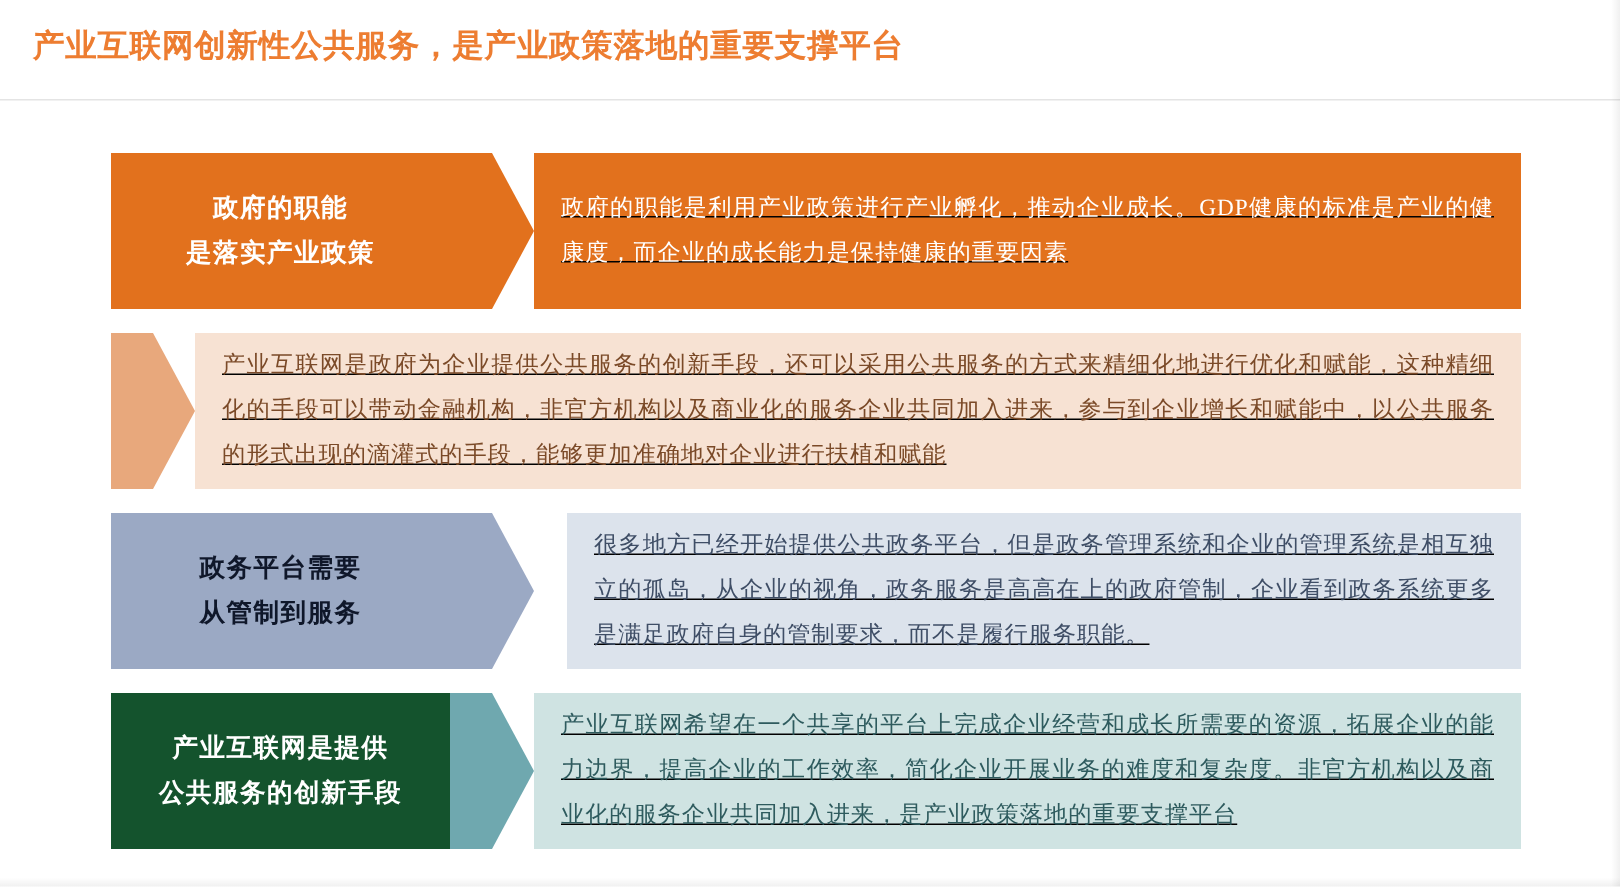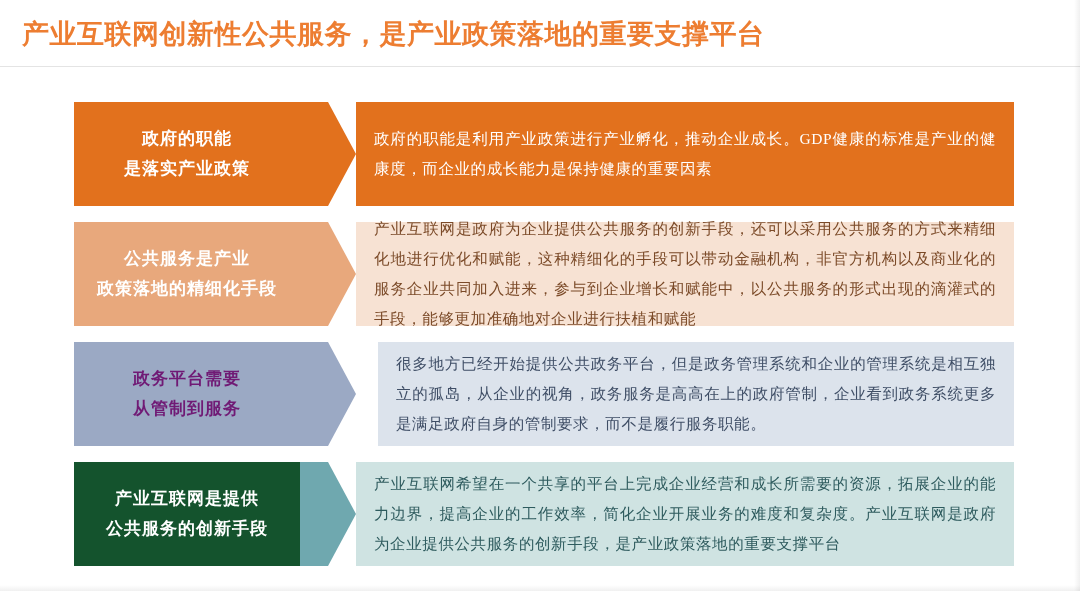--- a/index.html
+++ b/index.html
@@ -18,21 +18,21 @@
     position: relative;
     width: 1080px;
     height: 591px;
     background: #ffffff;
     box-sizing: border-box;
   }
   .slide-title {
     position: absolute;
     left: 22px;
     top: 16px;
-    font-size: 27px;
+    font-size: 21px;
     font-weight: bold;
     color: #ED7D31;
     letter-spacing: 0.5px;
     white-space: nowrap;
     font-family: "Liberation Sans", sans-serif;
   }
   .title-rule {
     position: absolute;
     left: 0;
     top: 66px;
@@ -81,20 +81,21 @@
     display: block;
     width: 56px;
     height: 104px;
   }
   .row-body {
     flex: 1 1 auto;
     box-sizing: border-box;
     padding: 12px 18px 12px 18px;
     display: flex;
     align-items: center;
+    text-decoration: underline;
   }
   .row-body .body-text {
     font-family: "Liberation Serif", serif;
     font-size: 15.5px;
     line-height: 30px;
     letter-spacing: 0.6px;
     text-align: justify;
   }
 
   
@@ -104,21 +105,21 @@
   .r1 .row-body .body-text { color: #ffffff; }
 
   
   .r2 .row-label { background: #E8A87C; }
   .r2 .row-label .lbl-text { color: #ffffff; }
   .r2 .row-body { background: #F7E2D3; }
   .r2 .row-body .body-text { color: #7B4A28; }
 
   
   .r3 .row-label { background: #9BA9C4; }
-  .r3 .row-label .lbl-text { color: #701a75; text-align: center; }
+  .r3 .row-label .lbl-text { color: #0f172a; text-align: center; }
   .r3 .row-body { background: #DCE3EC; margin-left: 22px; }
   .r3 .row-body .body-text { color: #3F4E66; }
 
   
   .r4 .row-label { background: #14532d; }
   .r4 .row-label .lbl-text { color: #ffffff; }
   .r4 .row-body { background: #CFE3E2; }
   .r4 .row-body .body-text { color: #2E5B5E; }
 
   .edge-shadow-right {
@@ -157,24 +158,20 @@
         <svg viewBox="0 0 56 104" preserveAspectRatio="none" aria-hidden="true">
           <polygon points="0,0 28,0 56,52 28,104 0,104" fill="#E2711D"></polygon>
         </svg>
       </div>
       <div class="row-body">
         <div class="body-text">政府的职能是利用产业政策进行产业孵化，推动企业成长。GDP健康的标准是产业的健康度，而企业的成长能力是保持健康的重要因素</div>
       </div>
     </div>
 
     <div class="row r2">
-      <div class="row-label">
-        <div class="lbl-text">公共服务是产业
-政策落地的精细化手段</div>
-      </div>
       <div class="arrow">
         <svg viewBox="0 0 56 104" preserveAspectRatio="none" aria-hidden="true">
           <polygon points="0,0 28,0 56,52 28,104 0,104" fill="#E8A87C"></polygon>
         </svg>
       </div>
       <div class="row-body">
         <div class="body-text">产业互联网是政府为企业提供公共服务的创新手段，还可以采用公共服务的方式来精细化地进行优化和赋能，这种精细化的手段可以带动金融机构，非官方机构以及商业化的服务企业共同加入进来，参与到企业增长和赋能中，以公共服务的形式出现的滴灌式的手段，能够更加准确地对企业进行扶植和赋能</div>
       </div>
     </div>
 
@@ -197,21 +194,21 @@
       <div class="row-label">
         <div class="lbl-text">产业互联网是提供
 公共服务的创新手段</div>
       </div>
       <div class="arrow">
         <svg viewBox="0 0 56 104" preserveAspectRatio="none" aria-hidden="true">
           <polygon points="0,0 28,0 56,52 28,104 0,104" fill="#6FA8AF"></polygon>
         </svg>
       </div>
       <div class="row-body">
-        <div class="body-text">产业互联网希望在一个共享的平台上完成企业经营和成长所需要的资源，拓展企业的能力边界，提高企业的工作效率，简化企业开展业务的难度和复杂度。产业互联网是政府为企业提供公共服务的创新手段，是产业政策落地的重要支撑平台</div>
+        <div class="body-text">产业互联网希望在一个共享的平台上完成企业经营和成长所需要的资源，拓展企业的能力边界，提高企业的工作效率，简化企业开展业务的难度和复杂度。非官方机构以及商业化的服务企业共同加入进来，是产业政策落地的重要支撑平台</div>
       </div>
     </div>
 
   </div>
 
   <div class="edge-shadow-right"></div>
   <div class="edge-shadow-bottom"></div>
 </div>
 
 </body></html>

